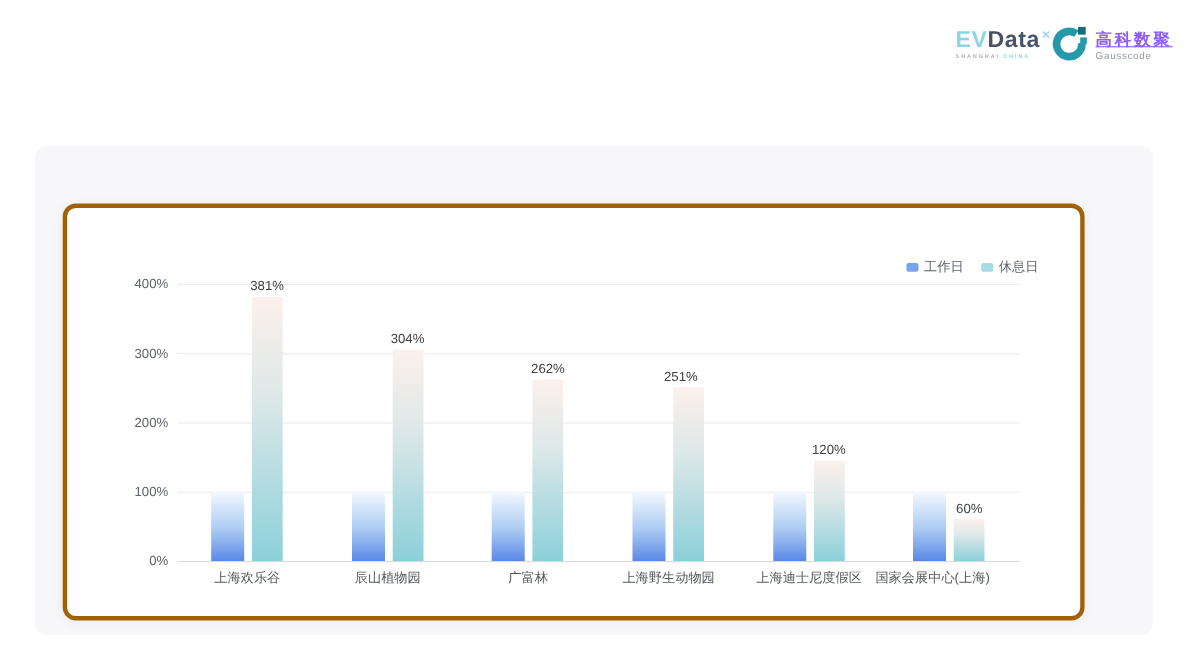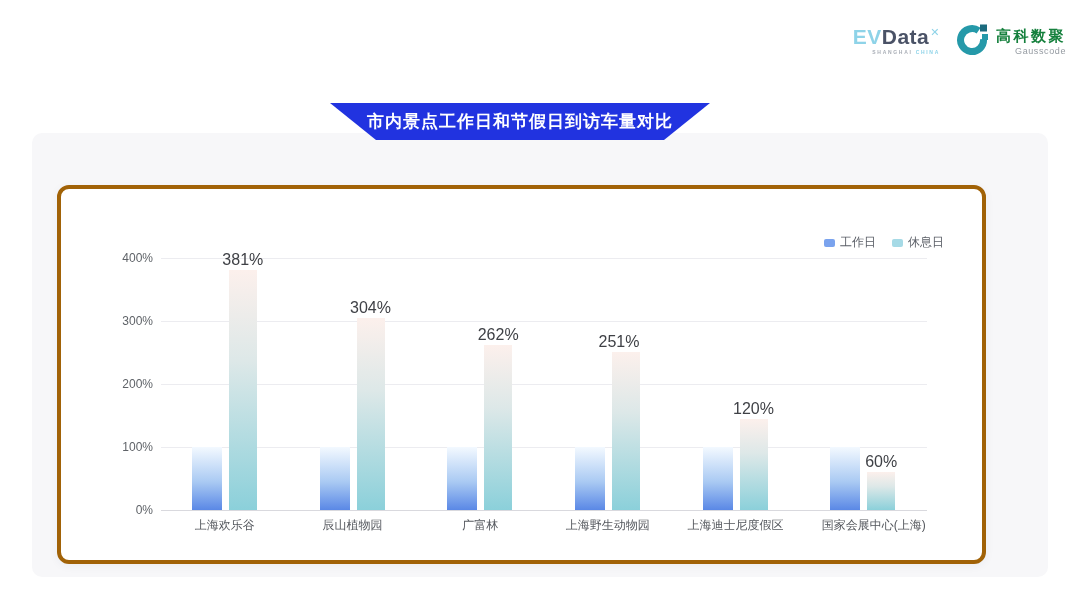--- a/index.html
+++ b/index.html
@@ -1,49 +1,49 @@
 <!DOCTYPE html>
 <html><head>
 <meta charset="utf-8">
 <style>
   html,body{margin:0;padding:0;background:#fff;}
   .page{position:relative;width:1080px;height:608px;background:#ffffff;
         font-family:"Liberation Sans","DejaVu Sans",sans-serif;overflow:hidden;}
 
   
-  .logos{position:absolute;top:22px;right:14px;display:flex;align-items:flex-start;gap:16px;text-align:right;}
+  .logos{position:absolute;top:22px;right:14px;display:flex;align-items:flex-start;gap:0;}
   .evdata{display:flex;flex-direction:column;line-height:1;padding-top:4px;}
   .evdata-main{font-weight:800;font-size:21px;letter-spacing:.5px;}
   .ev{color:#8ed3e8;}
   .dataword{color:#4a5266;}
   .sup{color:#8ed3e8;font-size:11px;vertical-align:super;margin-left:1px;font-weight:800;}
   .evdata-sub{font-size:5px;letter-spacing:1.7px;margin-top:3px;color:#a9aeb6;font-weight:bold;}
   .evdata-sub .c{color:#8ed3e8;}
   .gauss{display:flex;align-items:center;gap:6px;}
-  .gauss-cn{font-size:15px;font-weight:bold;color:#15803d;letter-spacing:2.5px;line-height:1.1;}
+  .gauss-cn{font-size:15px;font-weight:bold;color:#8b5cf6;letter-spacing:2.5px;line-height:1.1;text-decoration:underline;}
   .gauss-en{font-size:9px;color:#949aa1;letter-spacing:.6px;margin-top:2px;line-height:1;}
 
   
   .banner{position:absolute;left:330px;top:103px;width:380px;height:37px;z-index:3;
           clip-path:polygon(0 0,100% 0,calc(100% - 46px) 100%,46px 100%);
           display:flex;align-items:center;justify-content:center;}
   .banner span{color:#ffffff;font-size:17px;font-weight:bold;letter-spacing:1px;}
 
   
   .panel{position:absolute;left:32px;top:133px;width:1016px;height:444px;
          background:#f7f7f9;border-radius:10px;}
   .card{position:absolute;left:25px;top:52px;width:921px;height:371px;background:#ffffff;
         border:4px solid #a16207;border-radius:12px;box-shadow:0 2px 10px rgba(40,60,100,0.05);}
 
   
   .plot{position:absolute;left:100px;top:69px;width:766px;height:252px;}
   .gridline{position:absolute;left:0;width:766px;height:1px;background:#ececf0;}
   .axisline{background:#d9d9de;}
   .bar{position:absolute;bottom:0;}
-  .datalabel{position:absolute;text-align:center;font-size:16px;color:#3f4146;height:14px;line-height:14px;}
+  .datalabel{position:absolute;text-align:center;font-size:12px;color:#3f4146;height:14px;line-height:14px;}
   .yaxis{position:absolute;left:0;top:0;width:92px;height:100%;}
   .ytick{position:absolute;right:0;font-size:12px;color:#5f6368;line-height:14px;}
   .xaxis{position:absolute;left:100px;top:329px;width:766px;height:20px;}
   .xtick{position:absolute;top:0;text-align:center;font-size:12px;color:#54575d;line-height:14px;}
 
   
   .legend{position:absolute;top:45px;right:38px;display:flex;gap:16px;align-items:center;}
   .legend-item{display:flex;align-items:center;gap:5px;font-size:12px;color:#5a5e66;cursor:pointer;}
   .legend-marker{display:inline-block;width:11px;height:8px;border-radius:2px;}
 </style>
@@ -65,23 +65,20 @@
           <rect x="26" y="12" width="6" height="6" fill="#2599a9"></rect>
         </svg>
       </span>
       <div>
         <div class="gauss-cn">高科数聚</div>
         <div class="gauss-en">Gausscode</div>
       </div>
     </div>
   </div>
 
-  <div class="banner" style="background: rgb(33, 51, 224);">
-    <span>市内景点工作日和节假日到访车量对比</span>
-  </div>
 
   <div class="panel">
     <div class="card">
       <div class="legend" id="legend">
           <div class="legend-item">
             <span class="legend-marker" style="background: rgb(122, 163, 238);"></span>
             <span>工作日</span>
           </div>
           <div class="legend-item">
             <span class="legend-marker" style="background: rgb(166, 218, 230);"></span>
@@ -119,18 +116,18 @@
           <div class="bar" style="left: 669.167px; width: 30px; height: 63px; background: linear-gradient(rgb(243, 249, 255) 0%, rgb(170, 202, 243) 55%, rgb(90, 136, 230) 100%);"></div>
           <div class="bar" style="left: 706.167px; width: 28px; height: 37.8px; background: linear-gradient(rgb(252, 240, 236) 0%, rgb(221, 232, 232) 38%, rgb(139, 208, 218) 100%);"></div>
           <div class="datalabel" style="left: 690.167px; width: 60px; bottom: 40.8px; color: rgb(63, 65, 70);">60%</div>
         </div>
       <div class="xaxis" id="xaxis">
           <div class="xtick" style="left: 0px; width: 127.667px;">上海欢乐谷</div>
           <div class="xtick" style="left: 127.667px; width: 127.667px;">辰山植物园</div>
           <div class="xtick" style="left: 255.333px; width: 127.667px;">广富林</div>
           <div class="xtick" style="left: 383px; width: 127.667px;">上海野生动物园</div>
           <div class="xtick" style="left: 510.667px; width: 127.667px;">上海迪士尼度假区</div>
-          <div class="xtick" style="left: 637px; width: 127.667px; text-align: right;">国家会展中心(上海)</div>
+          <div class="xtick" style="left: 623px; width: 127.667px;">国家会展中心(上海)</div>
         </div>
     </div>
   </div>
 
 </div>
 
 </body></html>

